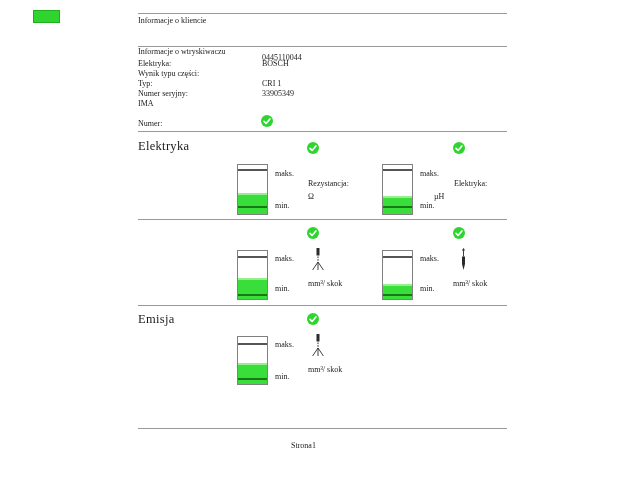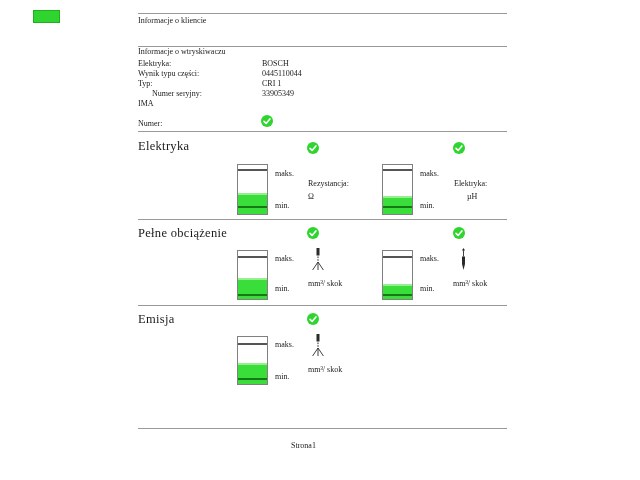--- a/index.html
+++ b/index.html
@@ -33,24 +33,24 @@
   <div class="rule" style="top:305px"></div>
   <div class="rule" style="top:428px"></div>
 
   <div class="txt s8" style="left:138px;top:16px">Informacje o kliencie</div>
 
   <div class="txt s8" style="left:138px;top:47px">Informacje o wtryskiwaczu</div>
 
   <div class="txt s8" style="left:138px;top:59px">Elektryka:</div>
   <div class="txt s8" style="left:262px;top:59px">BOSCH</div>
   <div class="txt s8" style="left:138px;top:69px">Wynik typu części:</div>
-  <div class="txt s8" style="left:262px;top:69px">0445110044</div>
+  <div class="txt s8" style="left:262px;top:53px">0445110044</div>
   <div class="txt s8" style="left:138px;top:79px">Typ:</div>
   <div class="txt s8" style="left:262px;top:79px">CRI 1</div>
-  <div class="txt s8" style="left:152px;top:89px">Numer seryjny:</div>
+  <div class="txt s8" style="left:138px;top:89px">Numer seryjny:</div>
   <div class="txt s8" style="left:262px;top:89px">33905349</div>
   <div class="txt s8" style="left:138px;top:99px">IMA</div>
 
   <div class="txt s8" style="left:138px;top:119px">Numer:</div>
   <svg class="check" style="left:261px;top:115px" viewBox="0 0 12 12">
     <circle cx="6" cy="6" r="6" fill="var(--check-green,#2ed52e)"></circle>
     <path d="M3 6.4 L5.1 8.4 L8.9 3.9" stroke="#fff" stroke-width="1.6" fill="none" stroke-linecap="round" stroke-linejoin="round"></path>
   </svg>
 
   <div class="txt title" style="left:138px;top:139px">Elektryka</div>
@@ -74,23 +74,22 @@
   <span class="txt s8" style="left:308px;top:192px">Ω</span>
 
   <div class="gauge" style="left:382px;top:164px;height:49px">
     <div class="fill" style="height: 18px;"></div>
     <div class="maxline" style="top: 4px;"></div>
     <div class="minline" style="bottom: 6px;"></div>
   </div>
   <span class="txt s8" style="left:420px;top:169px">maks.</span>
   <span class="txt s8" style="left:420px;top:201px">min.</span>
   <span class="txt s8" style="left:454px;top:179px">Elektryka:</span>
-  <span class="txt s8" style="left:467px;top:192px">µH</span>
+  <span class="txt s8" style="left:434px;top:192px">µH</span>
 
-  <div class="txt title" style="left:138px;top:226px">Pełne obciążenie</div>
   <svg class="check" style="left:307px;top:227px" viewBox="0 0 12 12">
     <circle cx="6" cy="6" r="6" fill="var(--check-green,#2ed52e)"></circle>
     <path d="M3 6.4 L5.1 8.4 L8.9 3.9" stroke="#fff" stroke-width="1.6" fill="none" stroke-linecap="round" stroke-linejoin="round"></path>
   </svg>
   <svg class="check" style="left:453px;top:227px" viewBox="0 0 12 12">
     <circle cx="6" cy="6" r="6" fill="var(--check-green,#2ed52e)"></circle>
     <path d="M3 6.4 L5.1 8.4 L8.9 3.9" stroke="#fff" stroke-width="1.6" fill="none" stroke-linecap="round" stroke-linejoin="round"></path>
   </svg>
 
   <div class="gauge" style="left:237px;top:250px;height:48px">

